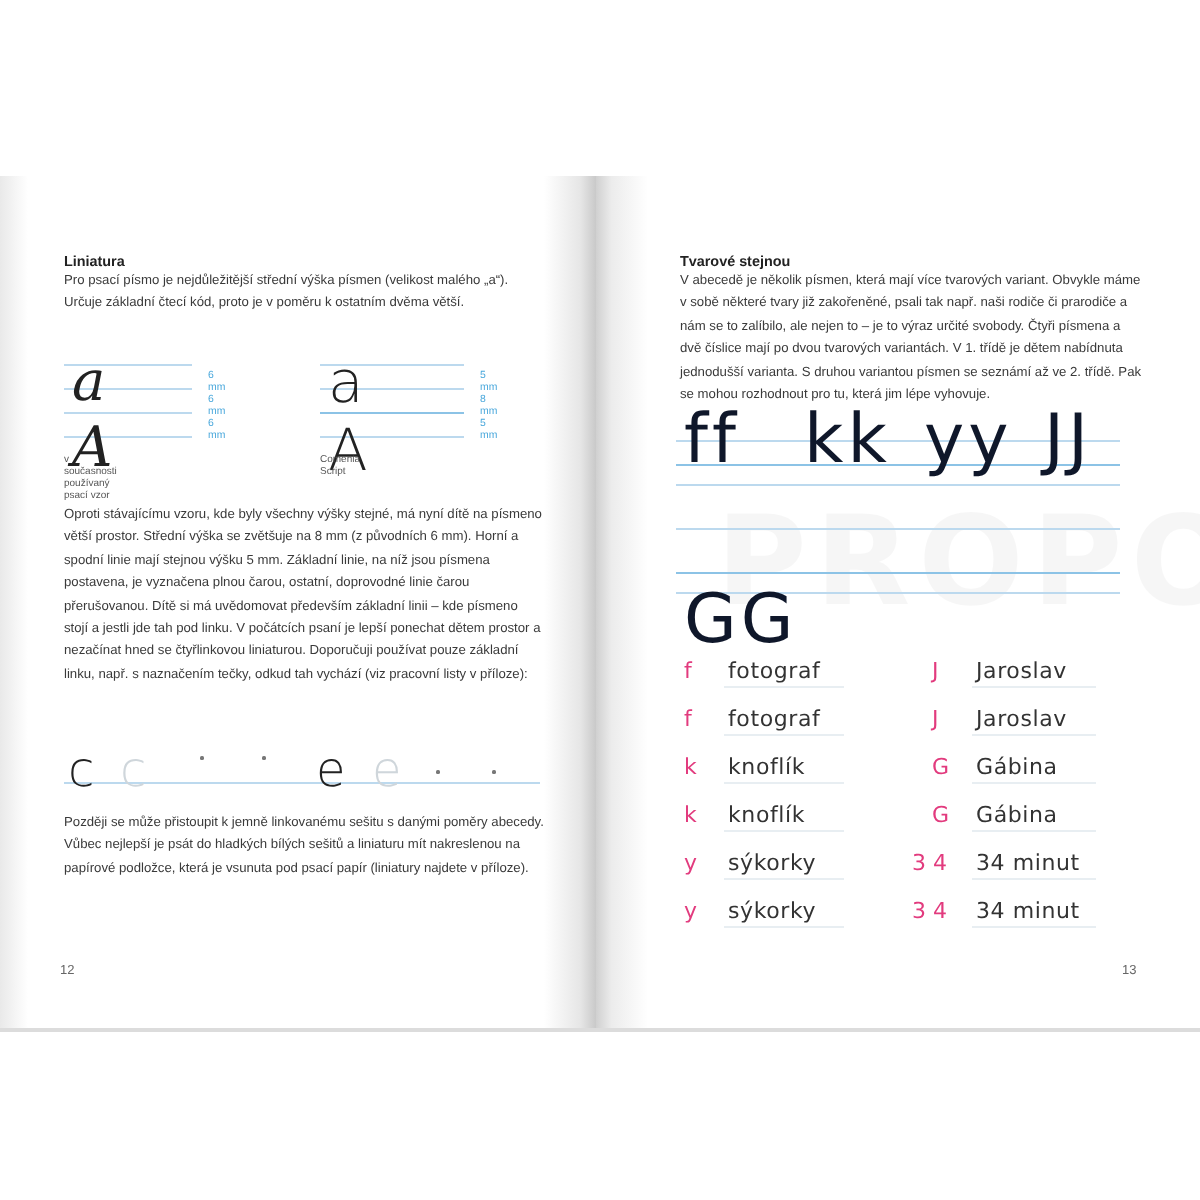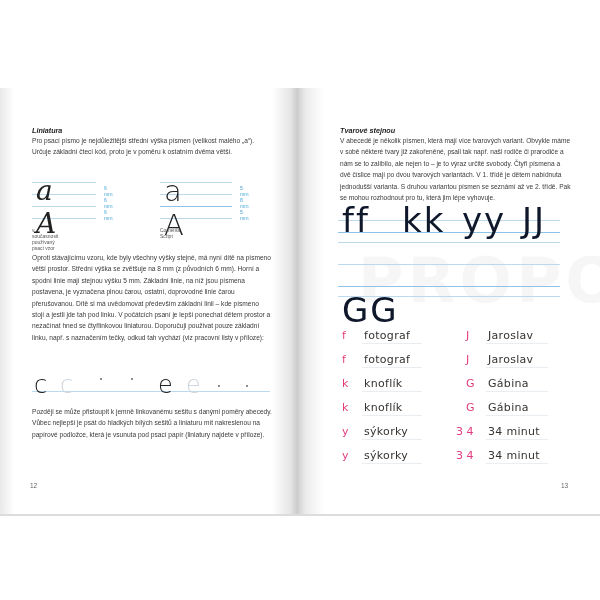--- a/index.html
+++ b/index.html
@@ -11,21 +11,21 @@
     .page { position: absolute; top: 0; height: 427px; background: #fff; overflow: hidden; }
     .page-left { left: 0; width: 298px; }
     .page-right { left: 298px; width: 302px; }
     .left-outer-shade { position: absolute; left: 0; top: 0; width: 14px; height: 100%;
       background: linear-gradient(to right, #e9e9e9, rgba(255,255,255,0)); }
     .gutter-left { position: absolute; right: 0; top: 0; width: 26px; height: 100%;
       background: linear-gradient(to right, rgba(255,255,255,0), #e6e6e6 70%, #c9c9c9); }
     .gutter-right { position: absolute; left: 0; top: 0; width: 26px; height: 100%;
       background: linear-gradient(to left, rgba(255,255,255,0), #ececec 70%, #d0d0d0); }
 
-    .h { position: absolute; font-size: 7.2px; font-weight: bold; color: #222; font-style: italic; }
+    .h { position: absolute; font-size: 7.2px; font-weight: bold; color: #222; }
     .para { position: absolute; font-size: 6.6px; line-height: 11.4px; color: #3a3a3a; }
     .pagenum { position: absolute; font-size: 6.5px; color: #666; }
 
     
     .fig { position: absolute; }
     .rule { position: absolute; height: 1px; background: #bcd9ee; }
     .rule.solid { background: #8cc3e6; }
     .mm { position: absolute; font-size: 5.2px; color: #4aa8dc; }
     .caption { position: absolute; font-size: 5px; color: #555; }
     .glyph-script { position: absolute; font-family: "DejaVu Serif", serif; font-style: italic; color: #222; }

